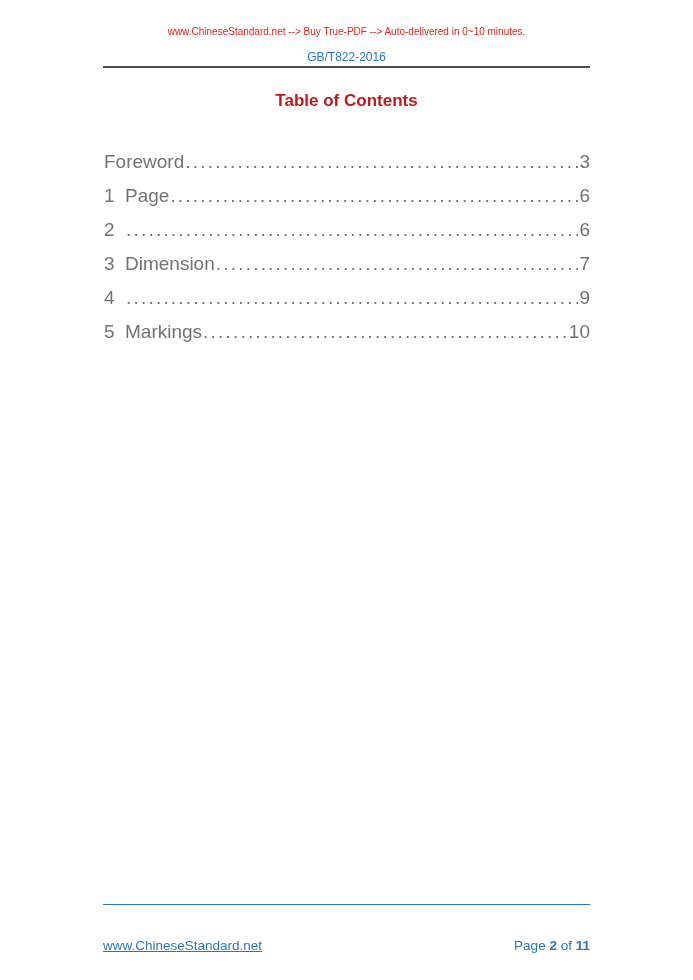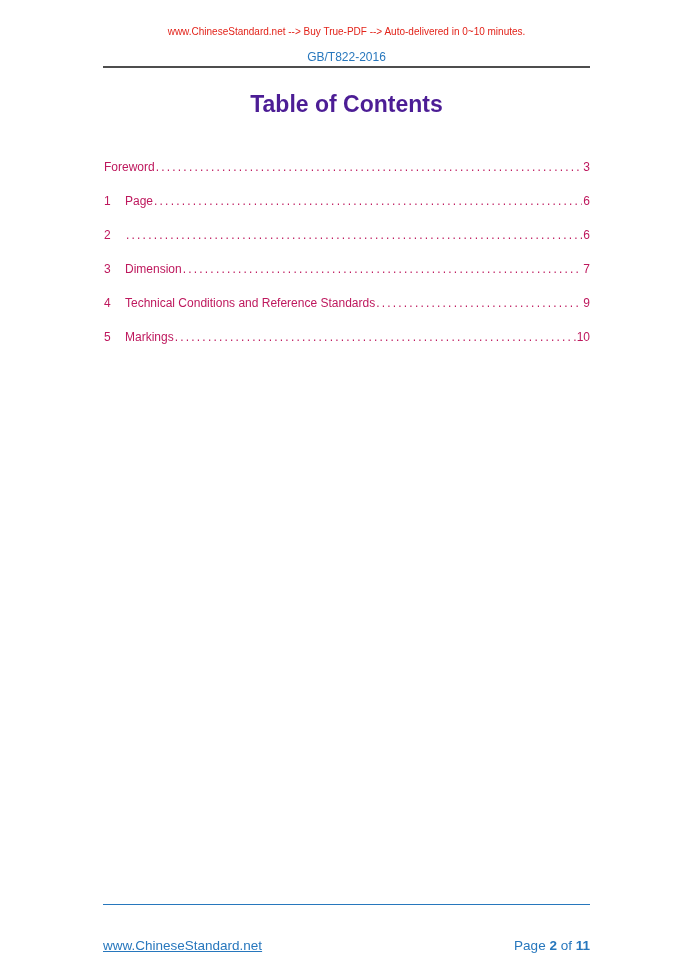--- a/index.html
+++ b/index.html
@@ -45,38 +45,38 @@
     border-top: 2px solid #4d4d4d;
   }
 
   
   .doc-title {
     position: absolute;
     top: 91px;
     left: 0;
     right: 0;
     text-align: center;
-    font-size: 23px;
+    font-size: 17px;
     font-weight: bold;
-    color: #4c1d95;
+    color: #b91c1c;
   }
 
   
   .toc {
     position: absolute;
     top: 150px;
     left: 104px;
     width: 486px;
   }
   .toc-row {
     display: flex;
-    align-items: center;
+    align-items: flex-start;
     height: 34px;
-    font-size: 12px;
-    color: #be185d;
+    font-size: 19px;
+    color: #737373;
     line-height: 24px;
     cursor: default;
   }
   .toc-num {
     flex: 0 0 21px;
     width: 21px;
   }
   .toc-label {
     flex: 0 0 auto;
     white-space: nowrap;
@@ -160,21 +160,20 @@
 
     <div class="toc-row">
       <span class="toc-num">3</span>
       <span class="toc-label">Dimension</span>
       <span class="toc-leader"></span>
       <span class="toc-page">7</span>
     </div>
 
     <div class="toc-row">
       <span class="toc-num">4</span>
-      <span class="toc-label">Technical Conditions and Reference Standards</span>
       <span class="toc-leader"></span>
       <span class="toc-page">9</span>
     </div>
 
     <div class="toc-row">
       <span class="toc-num">5</span>
       <span class="toc-label">Markings</span>
       <span class="toc-leader"></span>
       <span class="toc-page">10</span>
     </div>

